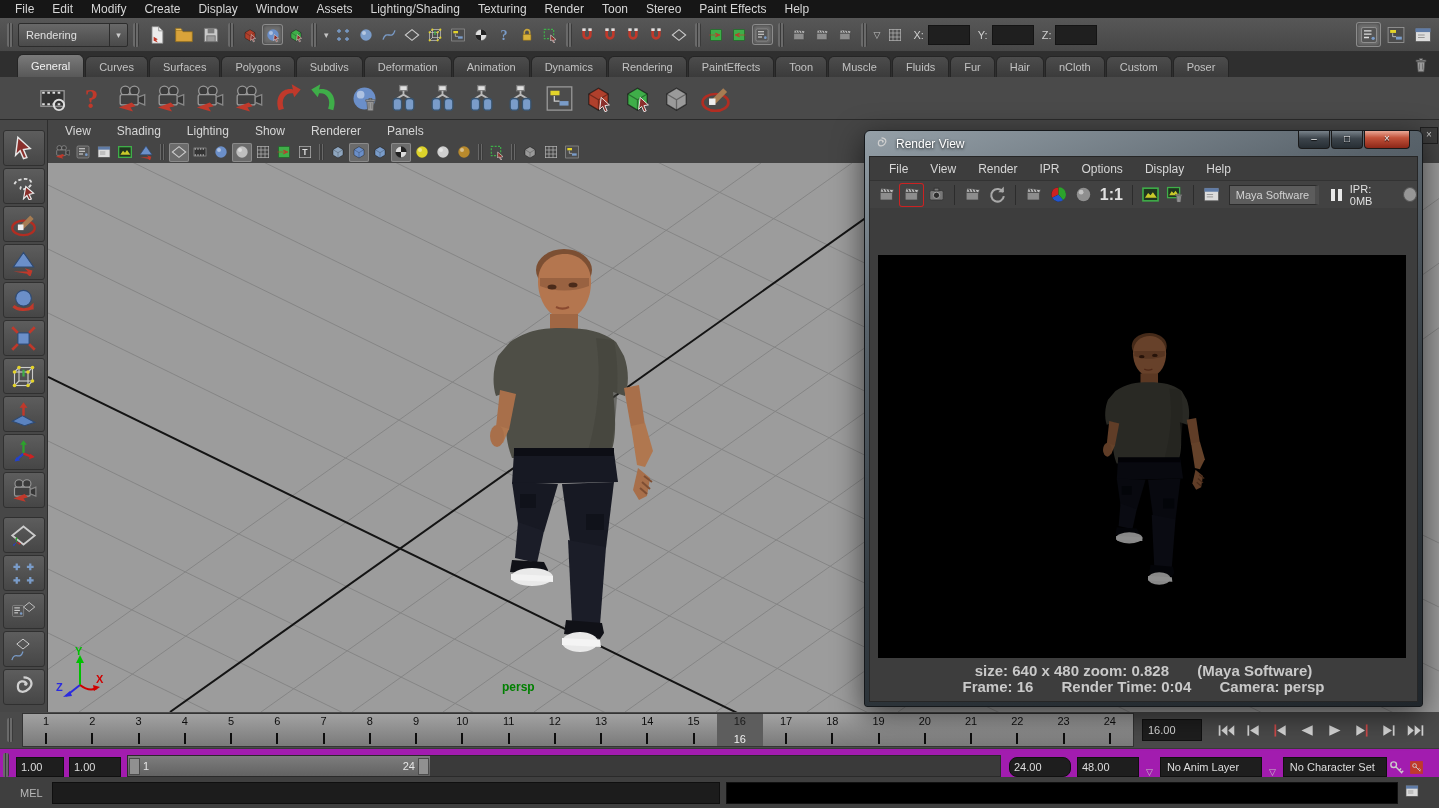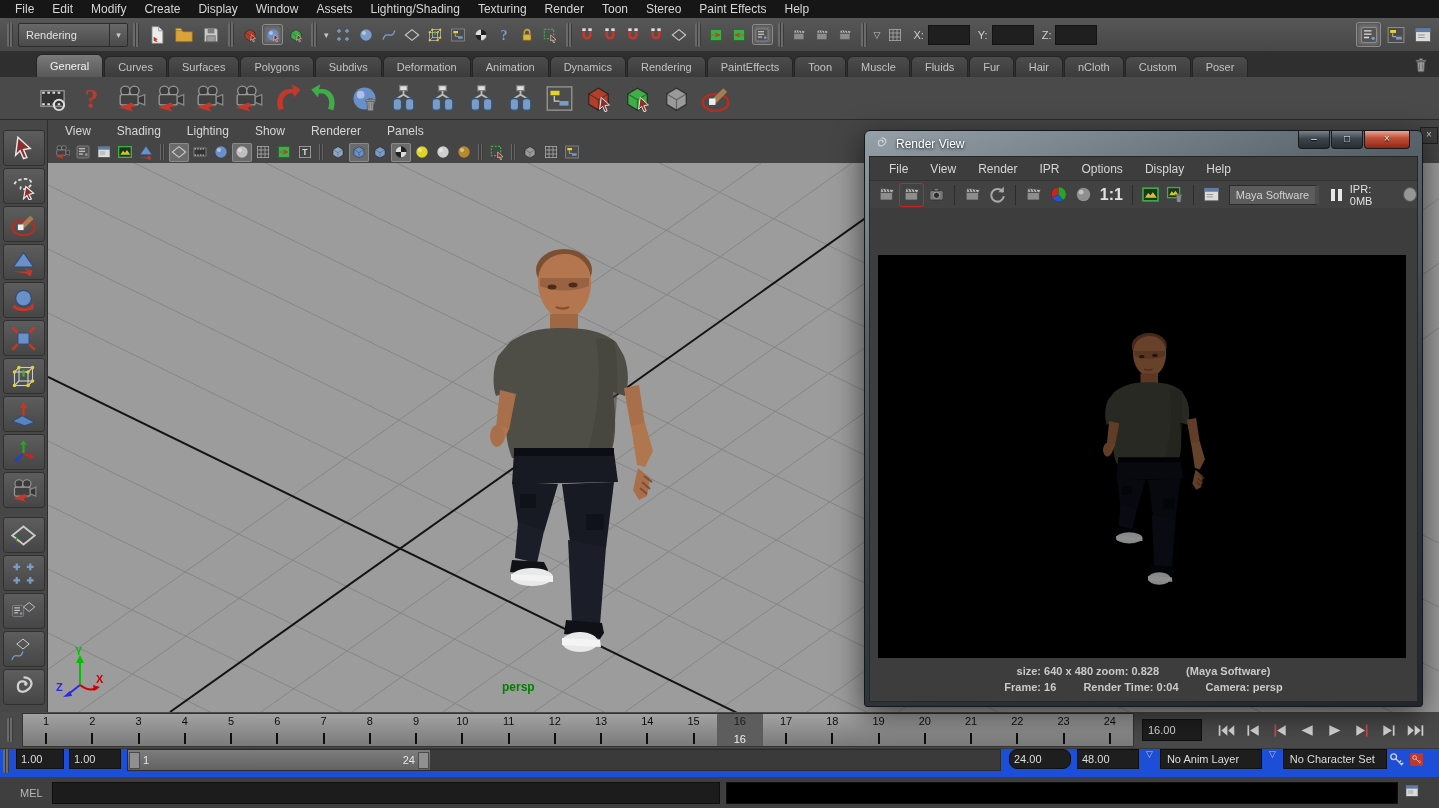--- a/index.html
+++ b/index.html
@@ -28,21 +28,21 @@
   .ibtn svg{width:20px;height:20px}
   .ibtn.small{width:21px;height:21px}.ibtn.small svg{width:16px;height:16px}
   .ibtn.active{background:#6e6e6e;box-shadow:inset 0 0 0 1px #8c8c8c,inset 0 0 4px #222}
   .tri{font-size:9px;color:#c5c5c5;padding:0 2px}
   .xyz-label{font-size:11px;color:#cfcfcf;margin:0 2px 0 6px}
   .xyz-field{width:42px;height:20px;background:#1f1f1f;border:1px solid #141414;color:#ddd;
              font-size:11px;padding:0 3px;box-sizing:border-box;font-family:"Liberation Sans",sans-serif}
 
   
   .shelftabs{position:absolute;left:0;top:52px;width:100%;height:25px;background:#2f2f2f;
-             display:flex;align-items:flex-end;padding-left:36px;box-sizing:border-box}
+             display:flex;align-items:flex-end;padding-left:17px;box-sizing:border-box}
   .stabs{display:flex;align-items:flex-end}
   .stab{height:20px;line-height:20px;padding:0 13px;font-size:11px;color:#c2c2c2;
         background:linear-gradient(#4c4c4c,#3b3b3b);border:1px solid #252525;border-bottom:none;
         border-radius:6px 6px 0 0;margin-right:1px;white-space:nowrap}
   .stab.active{background:linear-gradient(#7a7a7a,#585858);color:#f2f2f2;height:22px;line-height:22px}
   .shelfarrows{position:absolute;left:3px;top:54px;display:flex;flex-direction:column;gap:2px;
                font-size:8px;color:#aaa;line-height:8px}
   .shelficons{position:absolute;left:0;top:77px;width:100%;height:43px;background:#4a4a4a;
               border-bottom:1px solid #2a2a2a;display:flex;align-items:center;gap:2px;
               padding-left:34px;box-sizing:border-box}
@@ -108,21 +108,21 @@
                font-size:11px;display:flex;align-items:center;padding-left:6px;box-sizing:border-box;
                margin-left:4px;border-right:4px solid #4d4d4d}
   .rv-pause{display:flex;gap:3px;margin:0 6px 0 10px}
   .rv-pause i{display:block;width:4px;height:12px;background:#e8e8e8}
   .rv-ipr{font-size:11px;color:#e0e0e0}
   .rv-circle{width:13px;height:13px;border-radius:50%;background:#969696;margin-left:8px;border:1px solid #555}
   .rv-canvas{position:absolute;left:0;right:0;top:51px;bottom:0;background:#3d3d3d}
   .rv-image{position:absolute;left:8px;top:47px;width:528px;height:403px;background:#000;overflow:hidden}
   .rv-image svg{position:absolute;left:182px;top:66px;width:186px;height:300px;
                 filter:brightness(.58) contrast(1.05)}
-  .rv-status{position:absolute;left:0;right:0;bottom:6px;text-align:center;font-size:11px;
+  .rv-status{position:absolute;left:0;right:0;bottom:6px;text-align:center;font-size:15px;
              font-weight:bold;color:#c9c9c9}
   .rv-status div{height:16px;line-height:16px}
   .rv-status span{margin:0 12px}
 
   
   .timeslider{position:absolute;left:0;top:712px;width:100%;height:36px;background:#4a4a4a;
               display:flex;align-items:center;box-sizing:border-box;padding-left:4px}
   .ts-ruler{position:relative;width:1112px;height:34px;margin-left:6px;flex:none;display:flex;
             background:linear-gradient(#a2a2a2,#7a7a7a);border:1px solid #333;box-sizing:border-box}
   .ts-cell{flex:1;position:relative;text-align:center}
@@ -133,22 +133,22 @@
   .ts-cell.current .fnum{color:#1a1a1a}
   .ts-cell.current .fcur{display:block;position:absolute;left:0;right:0;bottom:1px;font-size:11px;color:#f0f0f0}
   .ts-time{width:60px;height:22px;margin-left:8px;background:#1e1e1e;border:1px solid #101010;
            color:#ddd;font-size:11px;padding:0 5px;box-sizing:border-box;font-family:"Liberation Sans",sans-serif}
   .ts-buttons{display:flex;gap:2px;margin-left:12px}
   .pbtn{width:25px;height:24px;display:flex;align-items:center;justify-content:center;border-radius:2px}
   .pbtn svg{width:19px;height:13px}
   .pb{fill:#d8d8d8;stroke:none}.pbr{fill:#cf4a4a}
 
   
-  .rangeslider{position:absolute;left:0;top:748px;width:100%;height:29px;background:#1d4ed8;
-               border-top:1px solid #3a3a3a;display:flex;align-items:flex-start;box-sizing:border-box}
+  .rangeslider{position:absolute;left:0;top:748px;width:100%;height:29px;background:#a21caf;
+               border-top:1px solid #3a3a3a;display:flex;align-items:flex-end;box-sizing:border-box}
   .rs-field{height:20px;background:#1e1e1e;border:1px solid #101010;color:#ddd;font-size:11px;
             padding:0 4px;box-sizing:border-box;font-family:"Liberation Sans",sans-serif}
   .rs-track{position:relative;margin-left:6px;width:874px;height:22px;flex:none;
             background:#3a3a3a;border:1px solid #2a2a2a;box-sizing:border-box}
   .rs-bar{position:absolute;left:0;top:0;width:302px;height:100%;
           background:linear-gradient(#7d7d7d,#626262);display:flex;align-items:center;
           justify-content:space-between}
   .rs-h{width:9px;height:15px;background:#909090;border:1px solid #4c4c4c;margin:0 1px;flex:none}
   .rs-l{font-size:11px;color:#e6e6e6;padding:0 2px}
   .rs-ddfield{height:20px;background:#1e1e1e;border:1px solid #101010;color:#ddd;font-size:11px;

